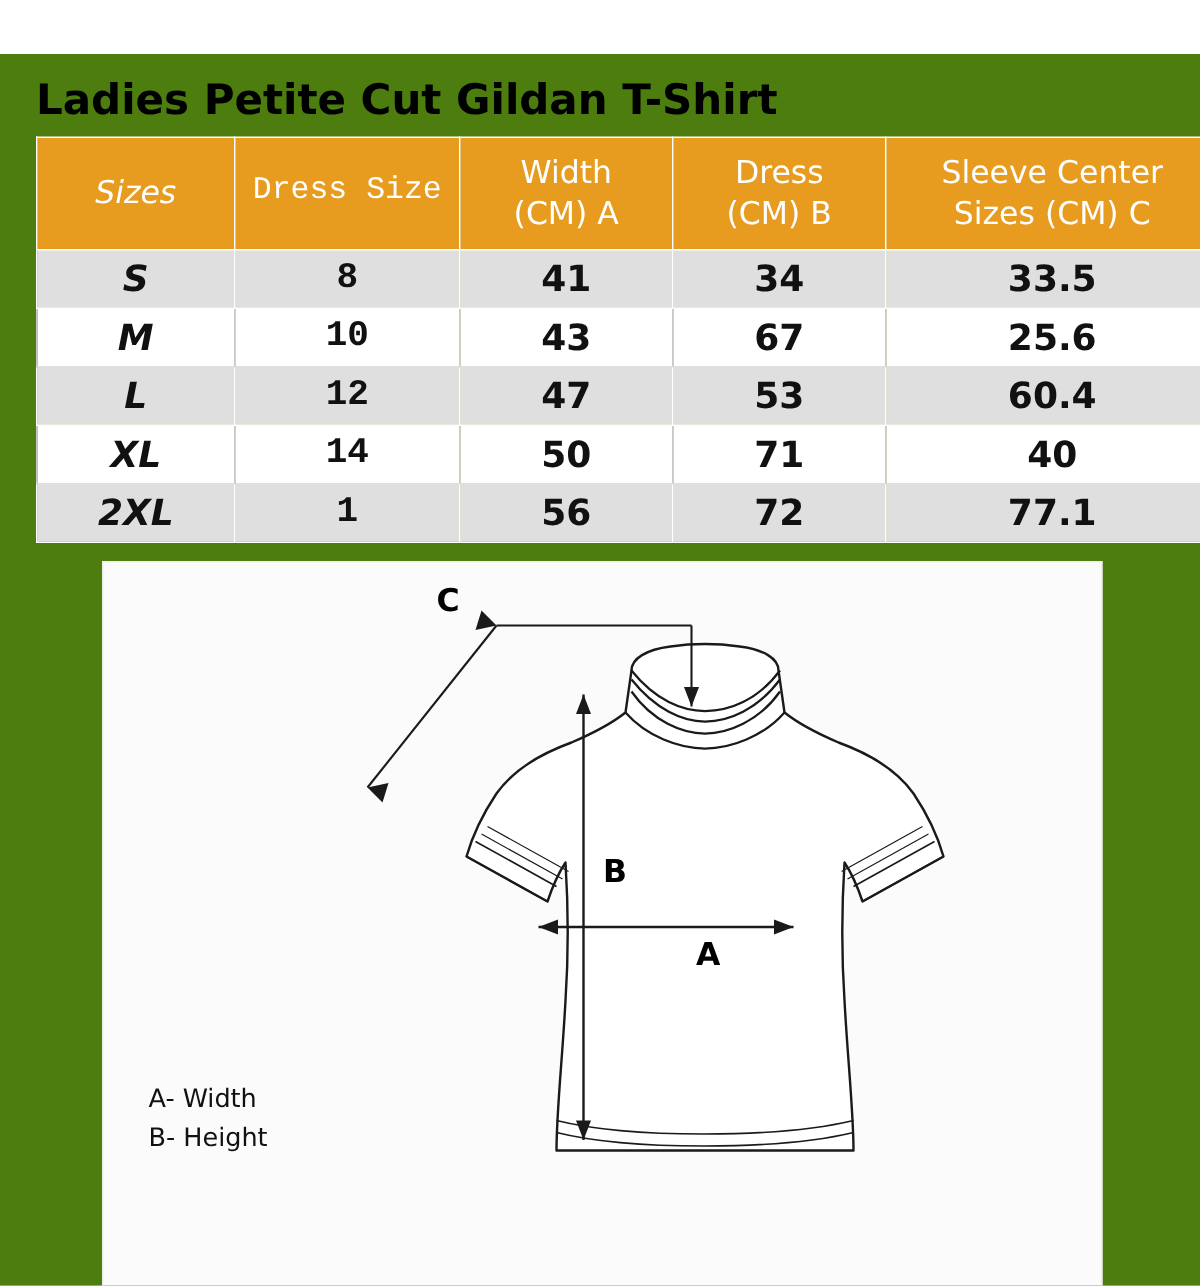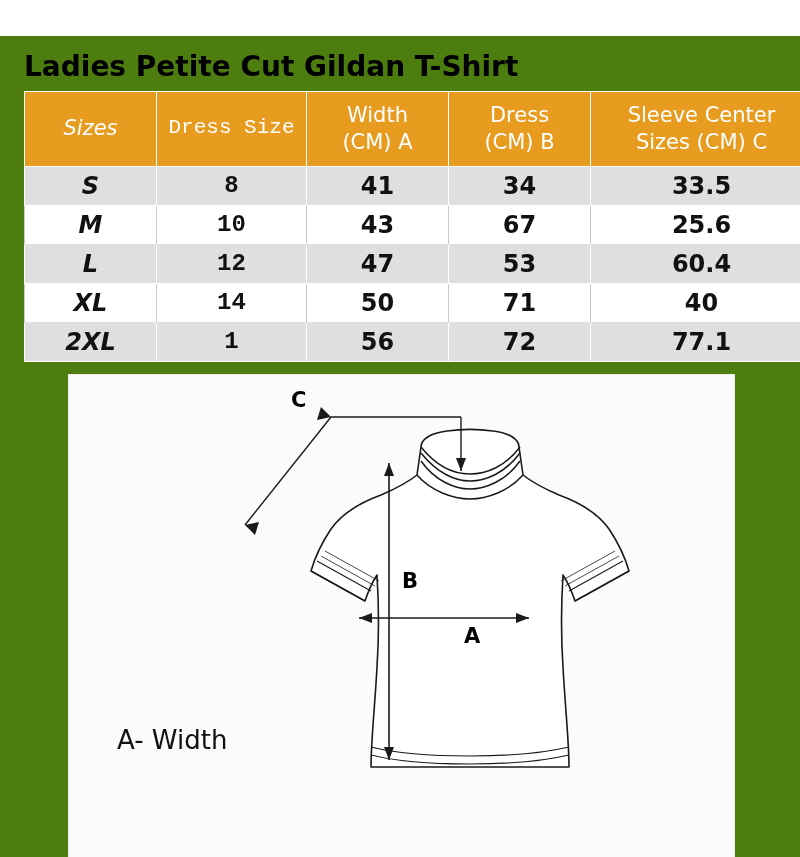--- a/index.html
+++ b/index.html
@@ -96,23 +96,23 @@
   }
   .diagram-svg {
     position: absolute;
     left: 0;
     top: 0;
     width: 665px;
     height: 505px;
   }
   .legend {
     position: absolute;
-    left: 48px;
+    left: 30px;
     top: 345px;
-    font-size: 26px;
+    font-size: 17px;
     line-height: 1.55;
     color: #111111;
   }
   .legend div { white-space: nowrap; }
   .dim-label {
     font-family: "DejaVu Sans", sans-serif;
     font-size: 21px;
     font-weight: bold;
     fill: #000000;
   }
@@ -259,16 +259,17 @@
       <g stroke="#1a1a1a" stroke-width="1.6" fill="none">
         <path d="M290 243 L 460 243"></path>
         <path d="M290 243 l 13 -5 l 0 10 z" fill="#1a1a1a" stroke="none"></path>
         <path d="M460 243 l -13 -5 l 0 10 z" fill="#1a1a1a" stroke="none"></path>
       </g>
       <text class="dim-label" x="395" y="268">A</text>
     </svg>
 
     <div class="legend">
       <div>A- Width</div>
+      <div>B- Height</div>
     </div>
   </div>
 
 </div>
 
 </body></html>

